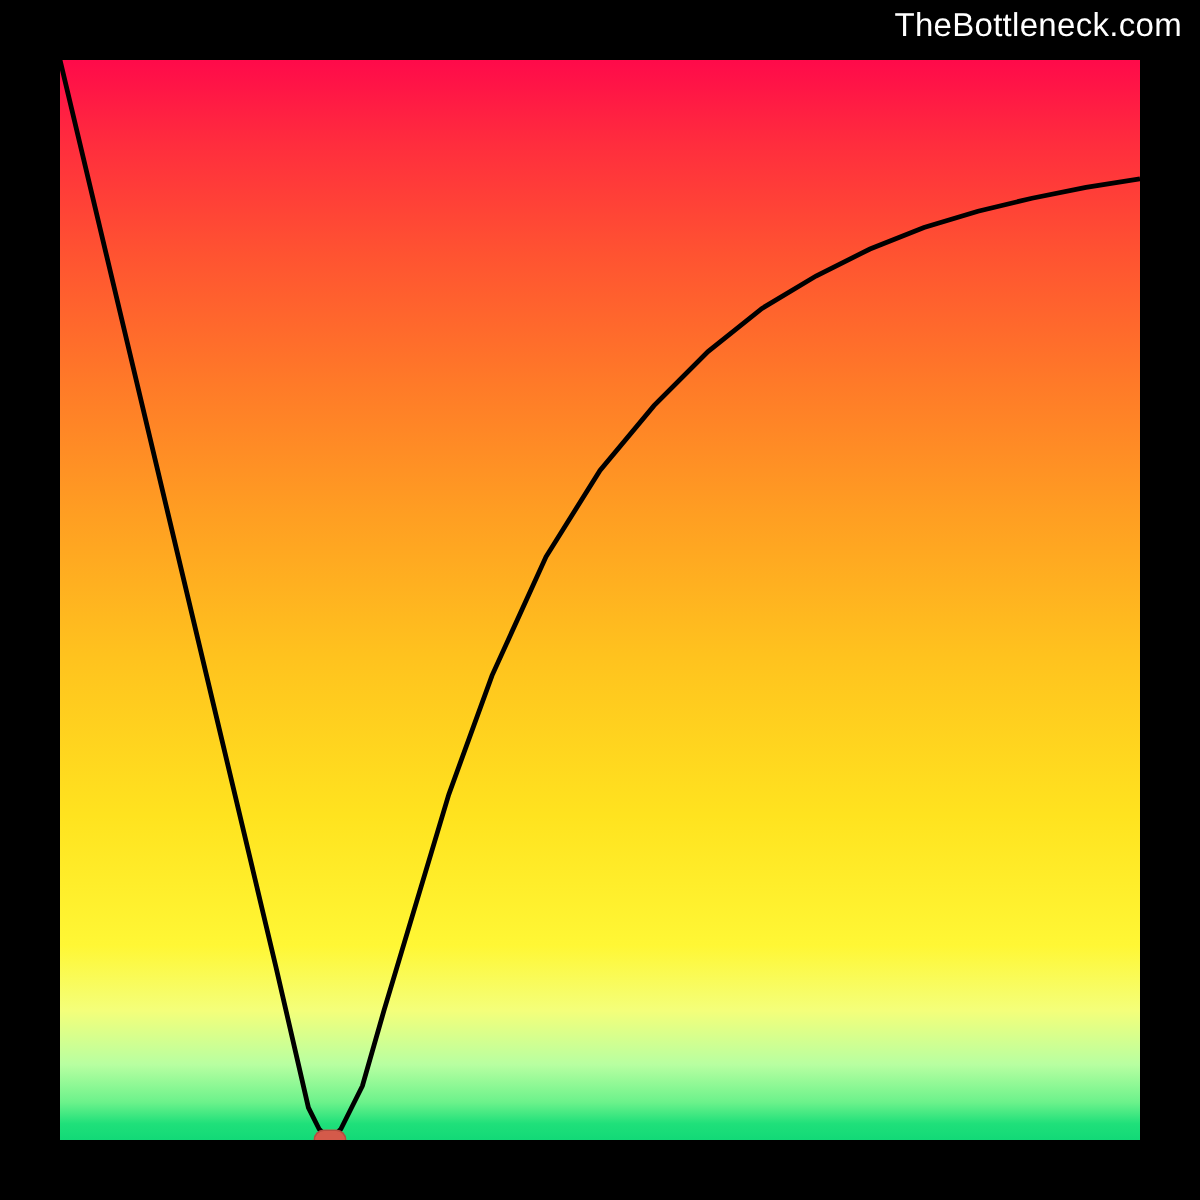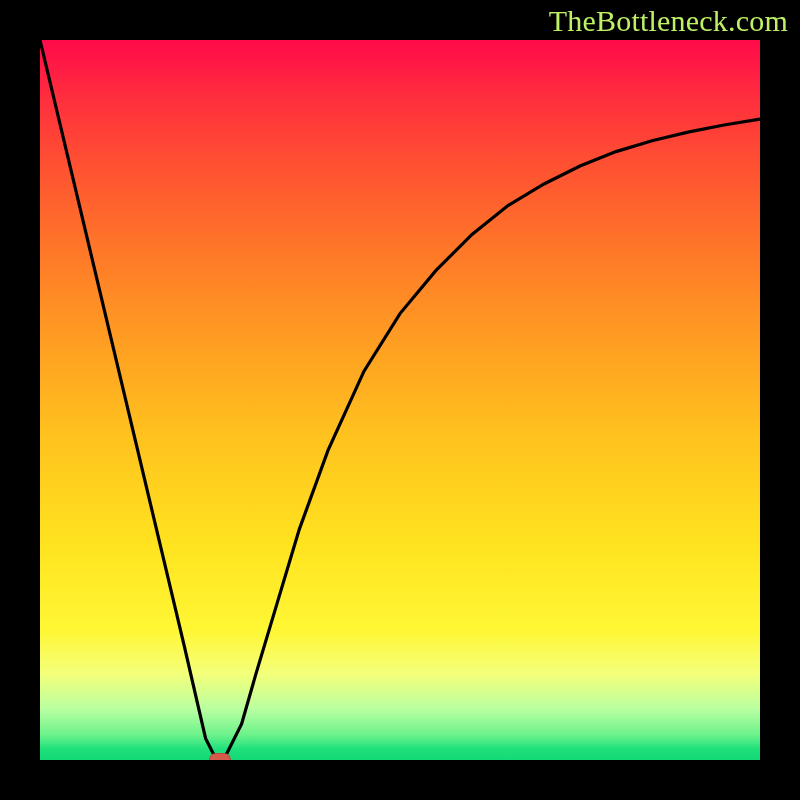--- a/index.html
+++ b/index.html
@@ -14,25 +14,24 @@
   .frame {
     position: relative;
     width: 800px;
     height: 800px;
     background: #000;
   }
   .watermark {
     position: absolute;
     top: 4px;
     right: 12px;
-    color: #bef264;
-    font-size: 30px;
+    color: #ffffff;
+    font-size: 22px;
     letter-spacing: 0.2px;
     z-index: 10;
-    font-family: Liberation Serif, serif;
   }
   .plot-area {
     position: absolute;
     left: 40px;
     top: 40px;
     width: 720px;
     height: 720px;
     overflow: hidden;
     background: linear-gradient(
       to bottom,

